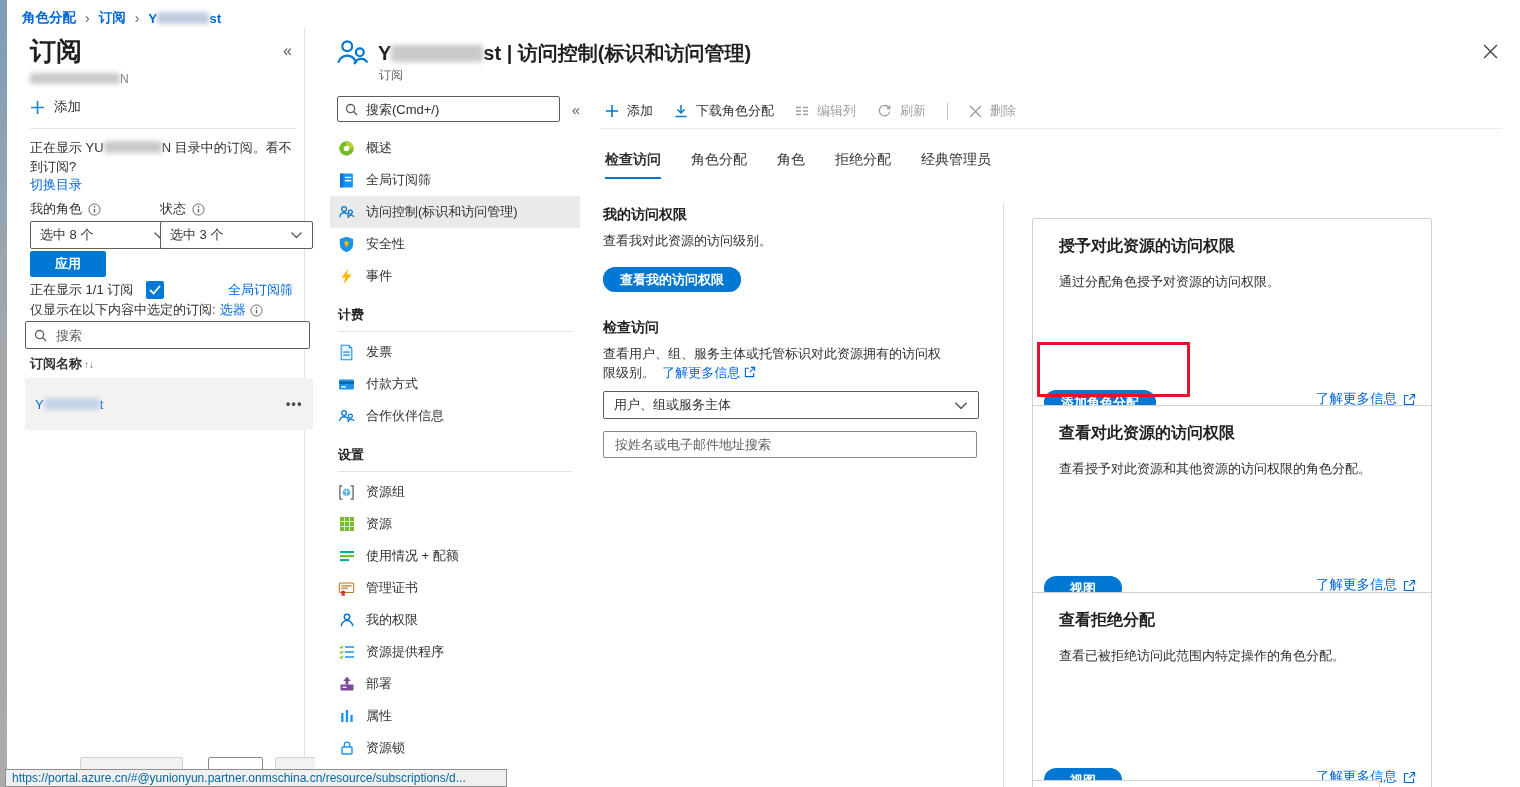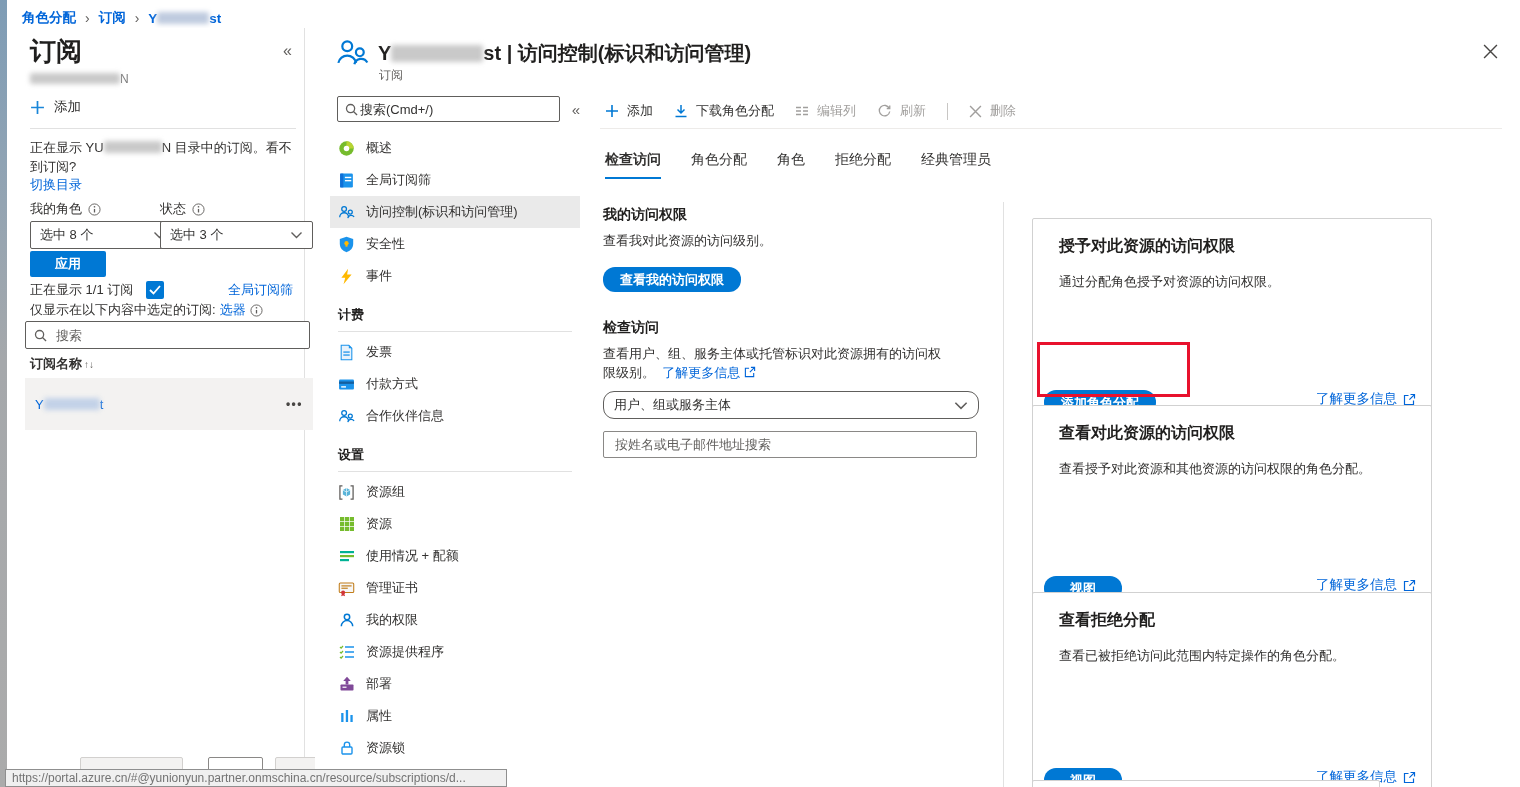--- a/index.html
+++ b/index.html
@@ -55,21 +55,21 @@
   
   .blade{position:absolute;left:315px;top:0;width:1205px;height:787px;background:#fff}
   .blade-head-icon{position:absolute;left:20px;top:36px}
   .blade-title{position:absolute;left:63px;top:40px;font-size:20px;font-weight:600;color:#201f1e;white-space:nowrap}
   .blade-title .blur{height:17px;vertical-align:-2px}
   .blade-subtitle{position:absolute;left:64px;top:67px;font-size:12px;color:#605e5c}
   .blade-close{position:absolute;right:22px;top:44px;cursor:pointer}
   
   .menu{position:absolute;left:15px;top:96px;width:250px}
   .menu-search-row{display:flex;align-items:center;gap:12px;padding-left:7px;margin-bottom:10px}
-  .menu-search{flex:1;height:24px;border:1px solid #605e5c;border-radius:2px;display:flex;align-items:center;padding:0 7px}
+  .menu-search{flex:1;height:24px;border:1px solid #605e5c;border-radius:2px;display:flex;align-items:center;gap:6px;padding:0 7px}
   .menu-search input{border:none;outline:none;flex:1;min-width:0;font-family:inherit;font-size:13px;background:transparent}
   .menu-search input::placeholder{color:#323130}
   .menu-collapse{color:#605e5c;font-size:15px;cursor:pointer}
   .mi{display:flex;align-items:center;gap:11px;height:32px;padding:0 8px;cursor:pointer;white-space:nowrap}
   .mi.selected{background:#eaeaea}
   .mi .ic{width:17px;display:inline-flex;justify-content:center}
   .msec{margin-top:14px;padding:0 8px;font-weight:700;color:#201f1e}
   .mrule{border-top:1px solid #e1e1e1;margin:7px 8px 4px 8px}
   
   .content{position:absolute;left:285px;top:96px;width:920px;height:691px}
@@ -83,40 +83,40 @@
   .tab.active{font-weight:700}
   .tab.active::after{content:"";position:absolute;left:0;right:0;bottom:0;height:2px;background:#0078d4}
   .leftcol{position:absolute;left:3px;top:110px;width:384px}
   .h1{font-size:14px;font-weight:700;color:#201f1e}
   .leftcol p{margin:7px 0 0 0;line-height:19px}
   .btn-primary{display:inline-flex;align-items:center;justify-content:center;background:#0078d4;color:#fff;border:none;
       border-radius:12px;height:25px;padding:0 17px;font-weight:700;font-size:13px;cursor:pointer;font-family:inherit}
   .myaccess-btn{margin-top:17px}
   .h-check{margin-top:27px}
   .find-label{margin-top:25px;display:flex;align-items:center;gap:7px}
-  .select{margin-top:9px;width:354px;height:26px;border:1px solid #605e5c;border-radius:11px;display:flex;
+  .select{margin-top:9px;width:354px;height:26px;border:1px solid #605e5c;border-radius:2px;display:flex;
       align-items:center;justify-content:space-between;padding:0 10px;cursor:pointer;background:#fff}
   .name-search{margin-top:12px;width:354px;height:25px;border:1px solid #8a8886;border-radius:2px;display:flex;align-items:center;padding:0 9px;background:#fff}
   .name-search input{border:none;outline:none;flex:1;font-family:inherit;font-size:13px;background:transparent}
   .name-search input::placeholder{color:#605e5c}
   .vdivider{position:absolute;left:403px;top:106px;height:585px;border-left:1px solid #e1e1e1}
   .cards{position:absolute;left:432px;top:122px;width:346px;height:569px}
   .card{position:absolute;left:0;width:346px;background:#fff;border:1px solid #d1d1d1;border-radius:2px;padding:17px 26px}
   .card1{top:0;height:174px}
   .card2{top:187px;height:173px}
   .card3{top:374px;height:178px}
   .card4{top:562px;height:20px;padding:0}
   .card h2{margin:0;font-size:16px;font-weight:700;color:#201f1e}
   .card .desc{margin-top:16px;line-height:18px}
   .card-footer{position:absolute;left:11px;right:15px;bottom:12px;height:25px;display:flex;align-items:flex-start;justify-content:space-between}
   .card-link{display:inline-flex;align-items:center;gap:6px;font-size:13.5px}
   .red-box{position:absolute;left:4px;top:123px;width:147px;height:49px;border:3px solid #e8112d;z-index:5}
   
   .status-tooltip{position:absolute;left:5px;top:769px;width:502px;height:18px;background:#f0f0f0;border:1px solid #8f8f8f;
-      z-index:99;font-size:12px;color:#737373;padding:1px 6px;white-space:nowrap;overflow:hidden;box-sizing:border-box}
+      z-index:99;font-size:12px;color:#0369a1;padding:1px 6px;white-space:nowrap;overflow:hidden;box-sizing:border-box}
   .iinfo{display:inline-flex}
 </style>
 </head>
 <body>
 
 <div class="edge-strip"></div>
 
 <div class="breadcrumb">
   <a class="link">角色分配</a>
   <span class="sep">›</span>

